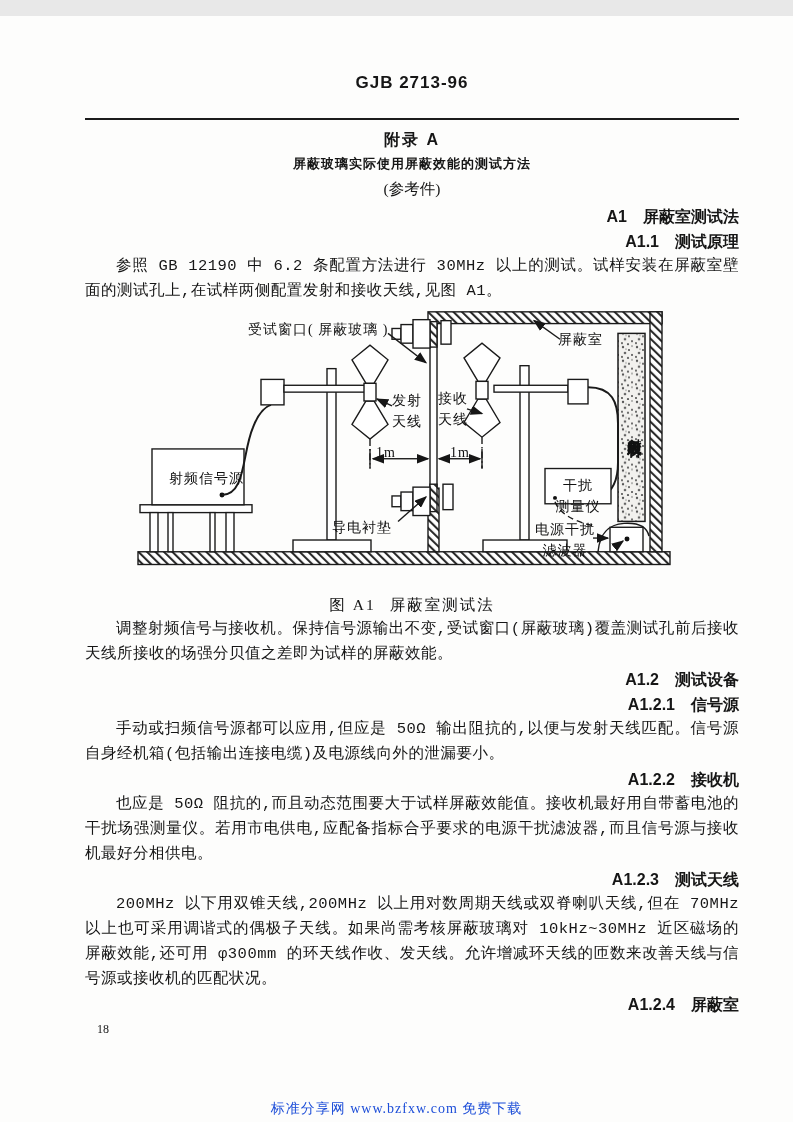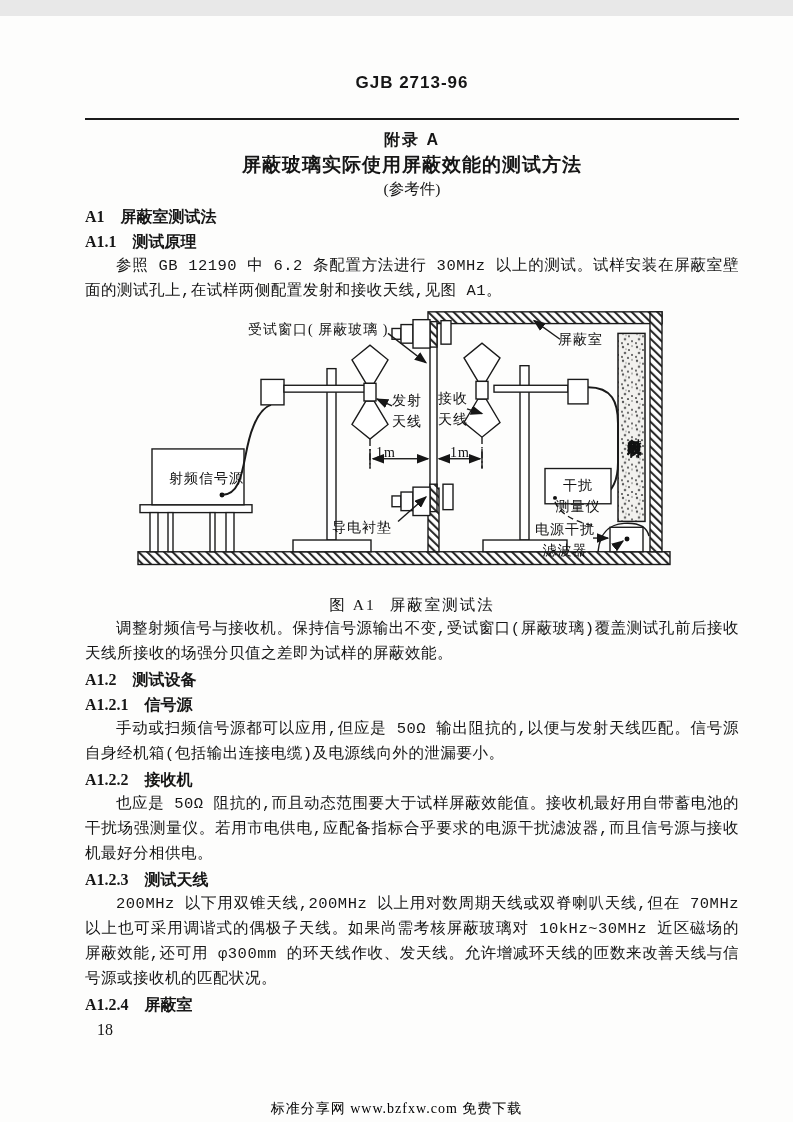--- a/index.html
+++ b/index.html
@@ -14,23 +14,23 @@
     font-family:"Liberation Serif","DejaVu Serif",serif;
     overflow:hidden;
   }
   .std-no{
     text-align:center;
     font-family:"Liberation Sans","DejaVu Sans",sans-serif;
     font-weight:bold;font-size:17px;line-height:22px;letter-spacing:1px;
   }
   .rule{border:none;border-top:2.5px solid #1c1c1c;margin:24px 0 0 0;}
   .t-appendix{margin-top:9px;text-align:center;font-family:"Liberation Sans","DejaVu Sans",sans-serif;font-weight:bold;font-size:16px;line-height:22px;letter-spacing:2px;}
-  .t-main{margin-top:2px;text-align:center;font-family:Liberation Sans, sans-serif;font-weight:bold;font-size:19px;line-height:24px;letter-spacing:1px;}
+  .t-main{margin-top:2px;text-align:center;font-family:Liberation Mono, monospace;font-weight:bold;font-size:13px;line-height:24px;letter-spacing:1px;}
   .t-sub{text-align:center;font-size:15.5px;line-height:24px;}
-  .h{font-family:Liberation Serif, serif;font-weight:bold;font-size:16px;line-height:25px;}
+  .h{font-family:Liberation Sans, sans-serif;font-weight:bold;font-size:16px;line-height:25px;text-align:right;}
   .h .num{margin-right:16px;}
   .h1{margin-top:3px;}
   .p{font-size:15.5px;line-height:25px;text-align:justify;text-indent:2em;letter-spacing:0.5px;font-family:Liberation Mono, monospace;}
   
   .fig{position:relative;width:560px;height:284px;margin-left:45px;}
   .fig svg{position:absolute;left:0;top:0;}
   .fig .lbl{
     position:absolute;font-size:14px;line-height:21px;color:#111;
     white-space:pre-line;letter-spacing:1px;
   }
@@ -45,24 +45,24 @@
   .lbl-src{left:22px;top:164px;width:92px;text-align:right;letter-spacing:1px;}
   .lbl-meter{left:415px;top:171px;width:66px;text-align:center;font-size:13px;line-height:16px;}
   .lbl-filter{left:403px;top:215px;width:64px;text-align:center;font-size:13px;line-height:16px;}
   .lbl-absorber{
     left:489px;top:35px;width:26px;height:184px;
     writing-mode:vertical-rl;text-orientation:upright;
     font-size:12.5px;letter-spacing:4px;text-align:center;font-weight:bold;
   }
   .caption{margin-top:4px;text-align:center;font-size:15.5px;line-height:25px;letter-spacing:2px;}
   .caption .cap-no{margin-right:14px;}
-  .pageno{font-size:16px;line-height:25px;padding-left:12px;font-family:"Liberation Serif","DejaVu Serif",serif;}
+  .pageno{font-size:12px;line-height:25px;padding-left:12px;font-family:"Liberation Serif","DejaVu Serif",serif;}
   .watermark{
     position:absolute;left:0;top:1084px;width:100%;
-    text-align:center;color:#000000;font-size:14px;letter-spacing:1px;
+    text-align:center;color:#1d4ed8;font-size:14px;letter-spacing:1px;
     font-family:"Liberation Serif","DejaVu Serif",serif;
   }
 </style>
 </head>
 <body>
 
 <div class="page">
 
   <div class="std-no">GJB 2713-96</div>
   <hr class="rule">

